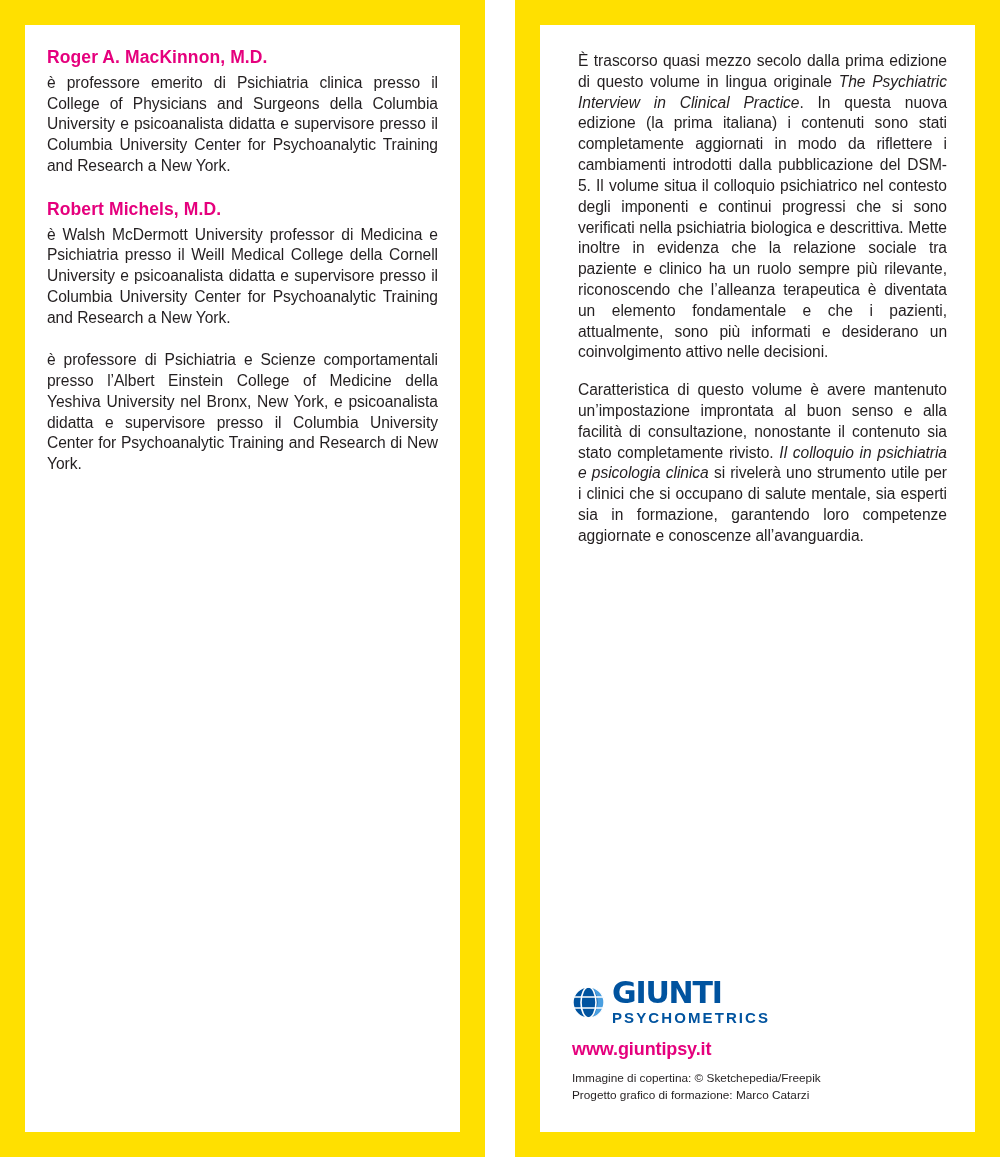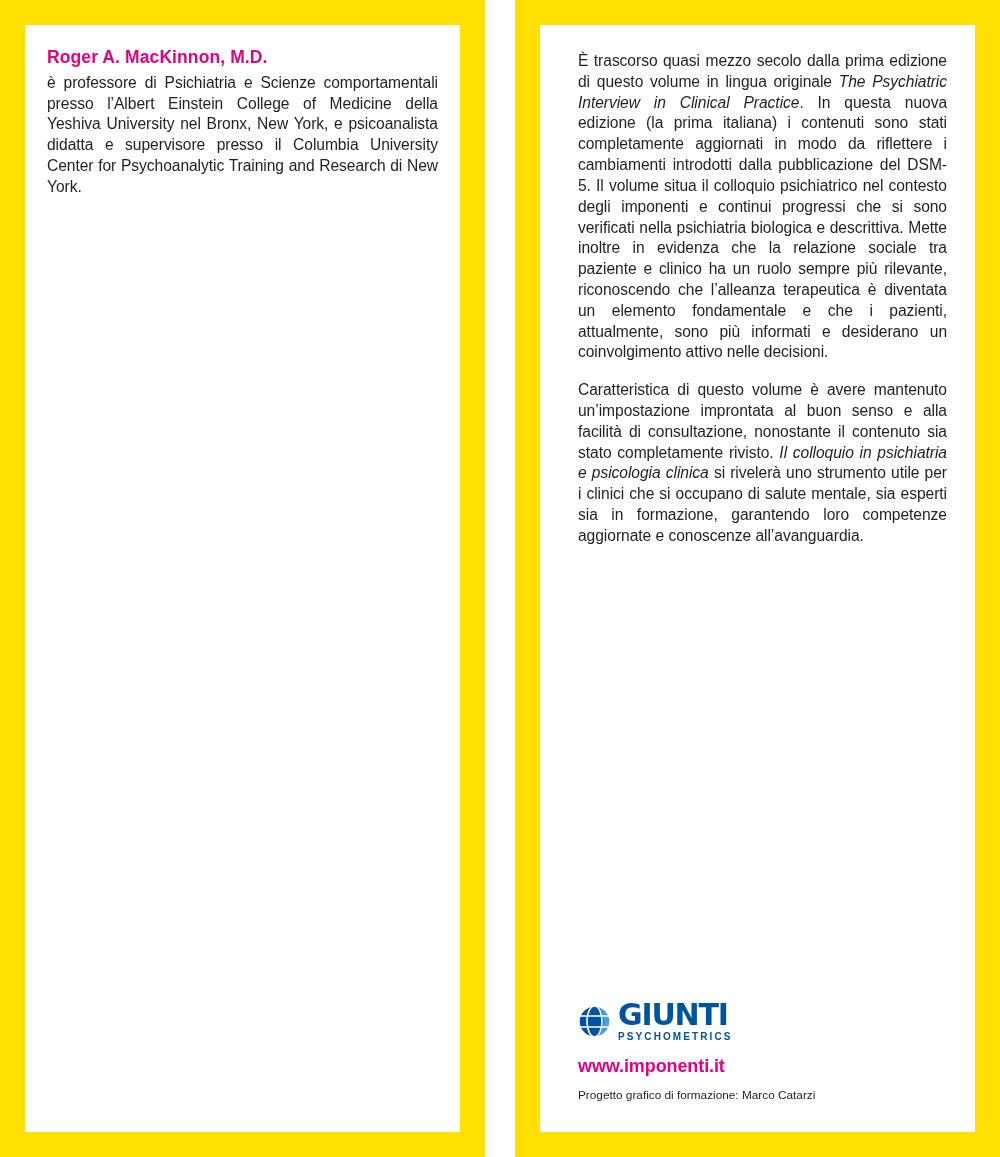--- a/index.html
+++ b/index.html
@@ -83,21 +83,21 @@
     line-height: 1.335;
     text-align: justify;
     margin: 0 0 17px 0;
     letter-spacing: -0.05px;
   }
   .blurb-p i { font-style: italic; }
 
   
   .pub-block {
     position: absolute;
-    left: 38px;
+    left: 32px;
     bottom: 28px;
     width: 400px;
   }
   .logo-row {
     display: flex;
     align-items: center;
     gap: 7px;
     margin-bottom: 2px;
   }
   .logo-mark {
@@ -113,21 +113,21 @@
   .logo-word {
     font-family: "DejaVu Sans", sans-serif;
     font-weight: bold;
     font-size: 30px;
     color: #00539f;
     letter-spacing: -1.2px;
     line-height: 0.95;
   }
   .logo-sub {
     font-family: "Liberation Sans", sans-serif;
-    font-size: 10px;
+    font-size: 15px;
     color: #00539f;
     letter-spacing: 2.1px;
     font-weight: bold;
     margin-top: 2px;
   }
   .site-url {
     color: #e5007d;
     font-size: 18px;
     font-weight: bold;
     margin: 14px 0 10px 0;
@@ -144,23 +144,26 @@
 <body>
 
 <div class="page">
 
   <div class="flap flap-left">
     <div class="panel">
       <div class="inner">
 
         <div class="author-block">
           <p class="author-name">Roger A. MacKinnon, M.D.</p>
+          <p class="author-bio">è professore emerito di Psichiatria clinica presso il College of Physicians and Surgeons della Columbia University e psicoanalista didatta e supervisore presso il Columbia University Center for Psychoanalytic Training and Research a New York.</p>
         </div>
 
         <div class="author-block">
+          <p class="author-name">Robert Michels, M.D.</p>
+          <p class="author-bio">è Walsh McDermott University professor di Medicina e Psichiatria presso il Weill Medical College della Cornell University e psicoanalista didatta e supervisore presso il Columbia University Center for Psychoanalytic Training and Research a New York.</p>
         </div>
 
         <div class="author-block">
           <p class="author-bio">è professore di Psichiatria e Scienze comportamentali presso l’Albert Einstein College of Medicine della Yeshiva University nel Bronx, New York, e psicoanalista didatta e supervisore presso il Columbia University Center for Psychoanalytic Training and Research di New York.</p>
         </div>
 
       </div>
     </div>
   </div>
 
@@ -183,20 +186,21 @@
               <ellipse cx="16.5" cy="16.5" rx="7.5" ry="15.5" stroke="#ffffff" stroke-width="1.6" fill="none"></ellipse>
               <circle cx="16.5" cy="16.5" r="15.5" stroke="#ffffff" stroke-width="1.4" fill="none"></circle>
             </svg>
           </span>
           <span class="logo-text-wrap">
             <span class="logo-word">GIUNTI</span>
             <span class="logo-sub">PSYCHOMETRICS</span>
           </span>
         </div>
 
-        <p class="site-url">www.imponenti.it</p>
-
+        <p class="site-url">www.giuntipsy.it</p>
+
+        <p class="credit">Immagine di copertina: © Sketchepedia/Freepik</p>
         <p class="credit">Progetto grafico di formazione: Marco Catarzi</p>
       </div>
     </div>
   </div>
 
 </div>
 
 </body></html>

